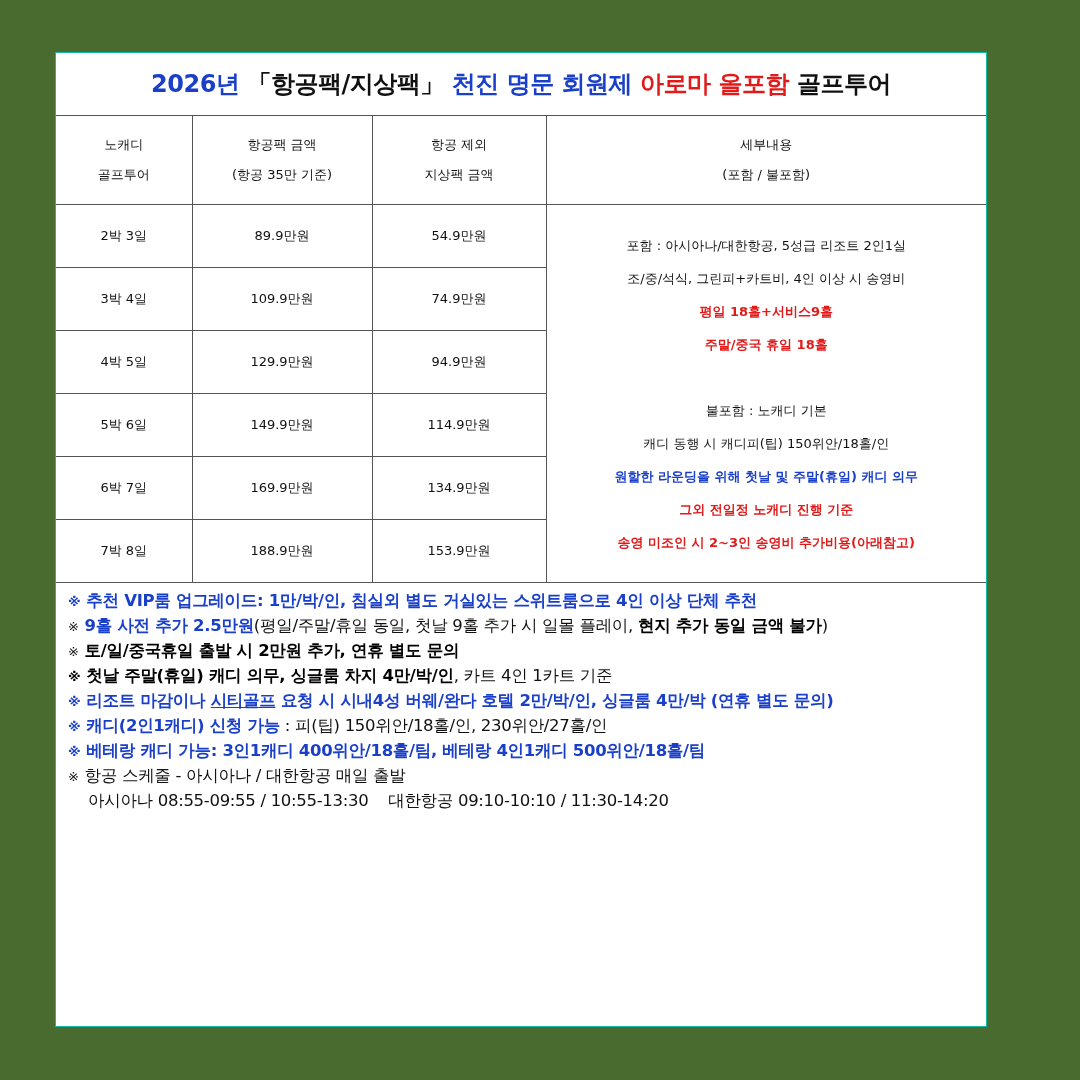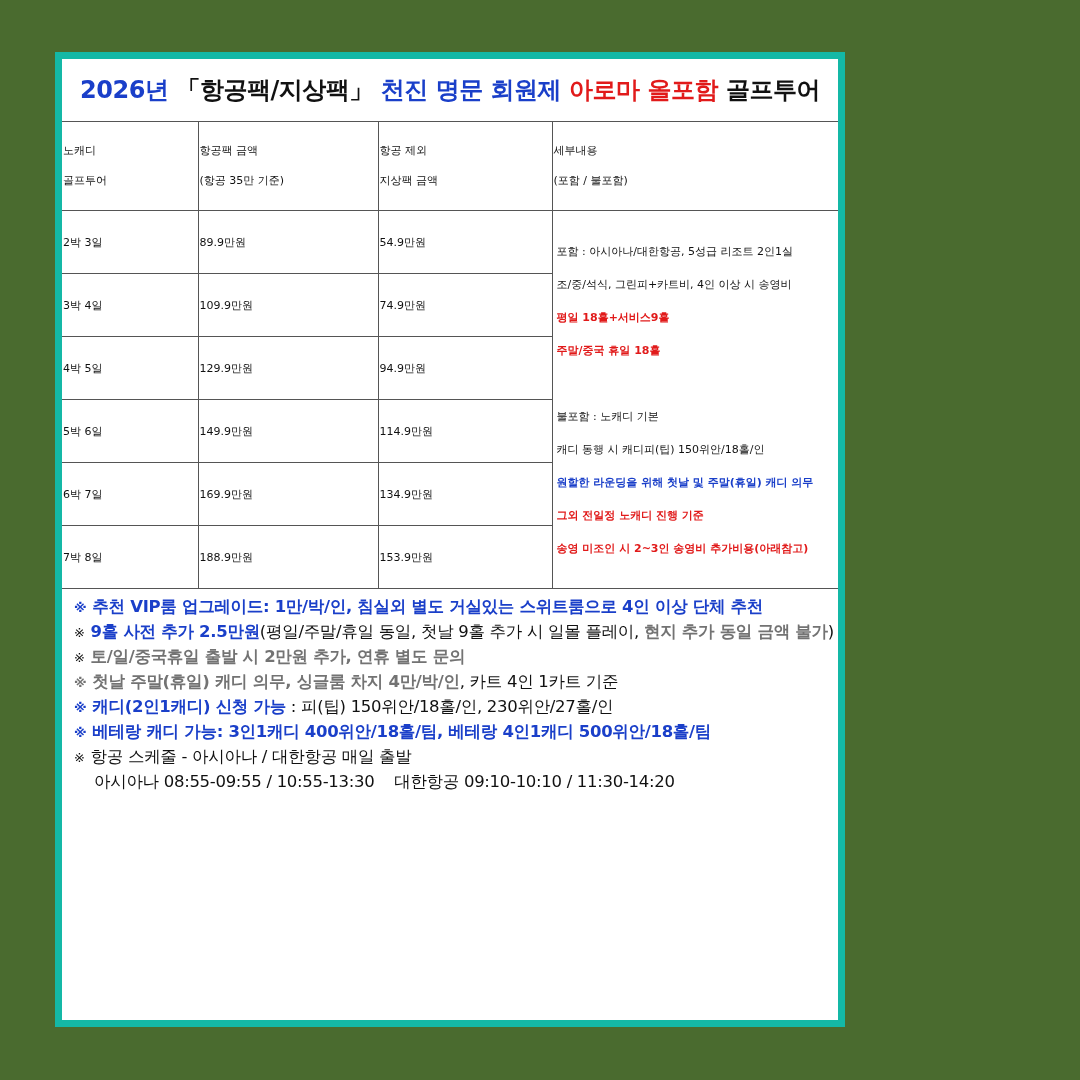--- a/index.html
+++ b/index.html
@@ -6,23 +6,23 @@
     body {
       width: 1080px; height: 1080px;
       background: #4a6b2f;
       font-family: "DejaVu Sans", "Liberation Sans", sans-serif;
       position: relative;
       overflow: hidden;
     }
     .sheet {
       position: absolute;
       left: 55px; top: 52px;
-      width: 790px; height: 975px;
+      width: 932px; height: 975px;
       background: #ffffff;
-      border: 7px solid #14b8a6;
+      border: 1px solid #14b8a6;
       box-sizing: border-box;
     }
     .title {
       height: 62px;
       display: flex; align-items: center; justify-content: center;
       font-size: 24px; font-weight: bold;
       border-bottom: 1px solid #555;
       letter-spacing: -0.5px;
       white-space: nowrap;
     }
@@ -32,24 +32,24 @@
     .title span { margin-right: 8px; }
     .title span:last-child { margin-right: 0; }
 
     table.price {
       border-collapse: collapse;
       width: 100%;
       table-layout: fixed;
     }
     table.price th, table.price td {
       border: 1px solid #555;
-      text-align: left;
+      text-align: center;
       font-weight: normal;
       color: #111;
-      font-size: 11px;
+      font-size: 13px;
       margin-left: 29px;
     }
     table.price tr > :first-child { border-left: none; }
     table.price tr > :last-child { border-right: none; }
     table.price th {
       height: 86px;
       line-height: 30px;
       border-top: none;
     }
     table.price td.row { height: 60px; }
@@ -67,21 +67,21 @@
     .notes {
       padding: 6px 0 0 12px;
       font-size: 16.5px;
       line-height: 24px;
       color: #111;
       letter-spacing: -0.3px;
     }
     .note { white-space: nowrap; display: block; }
     .note .mark { margin-right: 6px; font-size: 13px; }
     .note .b { color: #1a3fc9; font-weight: bold; }
-    .note .r { color: #737373; font-weight: bold; }
+    .note .r { color: #000000; font-weight: bold; }
     .note .u { text-decoration: underline; }
     .note.indent { padding-left: 20px; }
     .note.indent2 { padding-left: 15px; }
     .mark.b, .mark.r { font-weight: bold; }
   </style>
 </head>
 <body>
 
 <div class="sheet">
 
@@ -162,20 +162,23 @@
     <span class="note">
       <span class="mark">※</span><span class="b">9홀 사전 추가 2.5만원</span><span>(평일/주말/휴일 동일, 첫날 9홀 추가 시 일몰 플레이, </span><span class="r">현지 추가 동일 금액 불가</span><span>)</span>
     </span>
     <span class="note">
       <span class="mark">※</span><span class="r">토/일/중국휴일 출발 시 2만원 추가, 연휴 별도 문의</span>
     </span>
     <span class="note">
       <span class="mark r">※</span><span class="r">첫날 주말(휴일) 캐디 의무, 싱글룸 차지 4만/박/인</span><span>, 카트 4인 1카트 기준</span>
     </span>
     <span class="note">
+      <span class="mark b">※</span><span class="b">리조트 마감이나 </span><span class="b u">시티골프</span><span class="b"> 요청 시 시내4성 버웨/완다 호텔 2만/박/인, 싱글룸 4만/박 (연휴 별도 문의)</span>
+    </span>
+    <span class="note">
       <span class="mark b">※</span><span class="b">캐디(2인1캐디) 신청 가능</span><span> : 피(팁) 150위안/18홀/인, 230위안/27홀/인</span>
     </span>
     <span class="note">
       <span class="mark b">※</span><span class="b">베테랑 캐디 가능: 3인1캐디 400위안/18홀/팀, 베테랑 4인1캐디 500위안/18홀/팀</span>
     </span>
     <span class="note">
       <span class="mark">※</span><span>항공 스케줄 - 아시아나 / 대한항공 매일 출발</span>
     </span>
     <span class="note indent" style="white-space:pre;"><span>아시아나 08:55-09:55 / 10:55-13:30    대한항공 09:10-10:10 / 11:30-14:20</span></span>
   </div>

